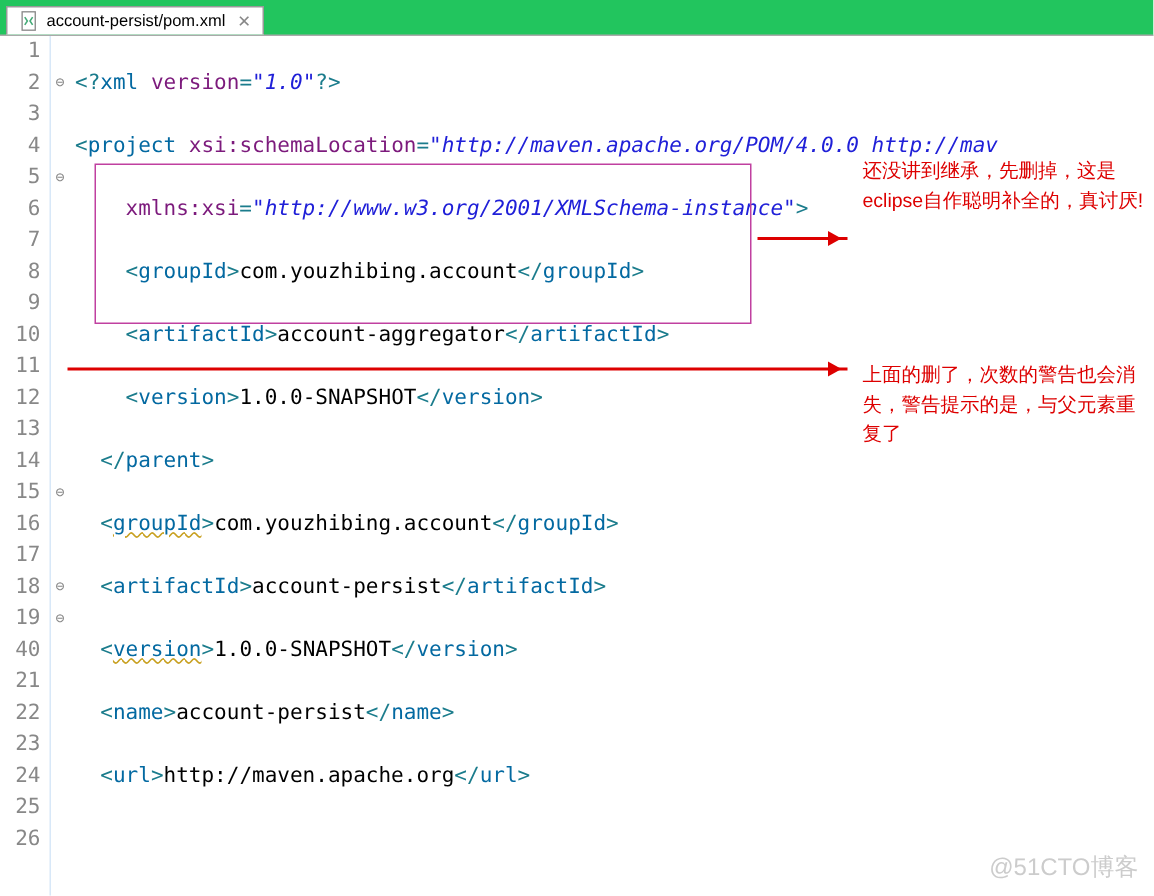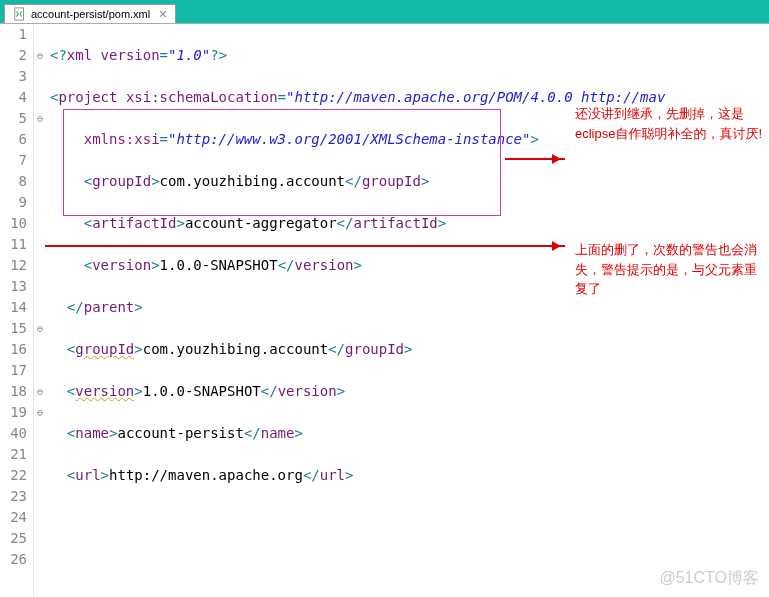--- a/index.html
+++ b/index.html
@@ -1,27 +1,27 @@
 <!DOCTYPE html>
 <html><head>
 <meta charset="utf-8">
 <style>
 * { margin:0; padding:0; box-sizing:border-box; }
 body { font-family:Consolas,monospace; font-size:14px; background:#fff; width:769px; height:597px; position:relative; overflow:hidden; }
-.tab-bar { background:#14b8a6; border-bottom:1px solid #aaa; height:24px; display:flex; align-items:flex-end; padding-left:4px; }
+.tab-bar { background:#22c55e; border-bottom:1px solid #aaa; height:24px; display:flex; align-items:flex-end; padding-left:4px; }
 .tab { background:#fff; border:1px solid #999; border-bottom:none; padding:2px 8px; font-size:11px; font-family:"Segoe UI",sans-serif; display:flex; align-items:center; gap:4px; }
 .tab-icon { width:14px; height:14px; }
 .editor { display:flex; position:relative; }
 .gutter { background:#fff; border-right:1px solid #d8e8f8; width:34px; text-align:right; padding-right:6px; color:#888; line-height:21px; }
 .gutter .ln { height:21px; position:relative; }
 .fold-col { width:12px; line-height:21px; }
 .fold-col div { height:21px; color:#888; text-align:center; font-size:10px; }
 .code { flex:1; line-height:21px; white-space:pre; padding-left:4px; }
 .row { height:21px; }
-.tag { color:#701a75;margin-top:20px; }
+.tag { color:#0369a1;margin-top:20px; }
 .attr { color:#7c1a7c; }
 .str { color:#2020d8; font-style:italic; }
 .txt { color:#000; }
 .punc { color:#1b7c8c; }
 .box1 { position:absolute; border:1px solid #c040a0; left:63px; top:109px; width:438px; height:107px; pointer-events:none; }
 .arrow1 { position:absolute; left:505px; top:158px; width:60px; height:2px; background:#d00; }
 .arrow1::after { content:''; position:absolute; right:-1px; top:-4px; border:5px solid transparent; border-left:9px solid #d00; }
 .arrow2 { position:absolute; left:45px; top:245px; width:520px; height:2px; background:#d00; }
 .arrow2::after { content:''; position:absolute; right:-1px; top:-4px; border:5px solid transparent; border-left:9px solid #d00; }
 .note { position:absolute; color:#d00; font-family:"Microsoft YaHei",sans-serif; font-size:13px; width:190px; line-height:1.5; }
@@ -103,20 +103,21 @@
   </div>
   <div class="code">
 <div class="row"><span class="punc">&lt;?</span><span class="tag">xml</span> <span class="attr">version</span><span class="punc">=</span><span class="str">"1.0"</span><span class="punc">?&gt;</span></div>
 <div class="row"><span class="punc">&lt;</span><span class="tag">project</span> <span class="attr">xsi:schemaLocation</span><span class="punc">=</span><span class="str">"http://maven.apache.org/POM/4.0.0 http://mav</span></div>
 <div class="row">    <span class="attr">xmlns:xsi</span><span class="punc">=</span><span class="str">"http://www.w3.org/2001/XMLSchema-instance"</span><span class="punc">&gt;</span></div>
 <div class="row">    <span class="punc">&lt;</span><span class="tag">groupId</span><span class="punc">&gt;</span><span class="txt">com.youzhibing.account</span><span class="punc">&lt;/</span><span class="tag">groupId</span><span class="punc">&gt;</span></div>
 <div class="row">    <span class="punc">&lt;</span><span class="tag">artifactId</span><span class="punc">&gt;</span><span class="txt">account-aggregator</span><span class="punc">&lt;/</span><span class="tag">artifactId</span><span class="punc">&gt;</span></div>
 <div class="row">    <span class="punc">&lt;</span><span class="tag">version</span><span class="punc">&gt;</span><span class="txt">1.0.0-SNAPSHOT</span><span class="punc">&lt;/</span><span class="tag">version</span><span class="punc">&gt;</span></div>
 <div class="row">  <span class="punc">&lt;/</span><span class="tag">parent</span><span class="punc">&gt;</span></div>
 <div class="row">  <span class="punc">&lt;</span><span class="tag squiggle">groupId</span><span class="punc">&gt;</span><span class="txt">com.youzhibing.account</span><span class="punc">&lt;/</span><span class="tag">groupId</span><span class="punc">&gt;</span></div>
+<div class="row">  <span class="punc">&lt;</span><span class="tag">artifactId</span><span class="punc">&gt;</span><span class="txt">account-persist</span><span class="punc">&lt;/</span><span class="tag">artifactId</span><span class="punc">&gt;</span></div>
 <div class="row">  <span class="punc">&lt;</span><span class="tag squiggle">version</span><span class="punc">&gt;</span><span class="txt">1.0.0-SNAPSHOT</span><span class="punc">&lt;/</span><span class="tag">version</span><span class="punc">&gt;</span></div>
 <div class="row">  <span class="punc">&lt;</span><span class="tag">name</span><span class="punc">&gt;</span><span class="txt">account-persist</span><span class="punc">&lt;/</span><span class="tag">name</span><span class="punc">&gt;</span></div>
 <div class="row">  <span class="punc">&lt;</span><span class="tag">url</span><span class="punc">&gt;</span><span class="txt">http://maven.apache.org</span><span class="punc">&lt;/</span><span class="tag">url</span><span class="punc">&gt;</span></div>
 
 
 
 
 
 
 

